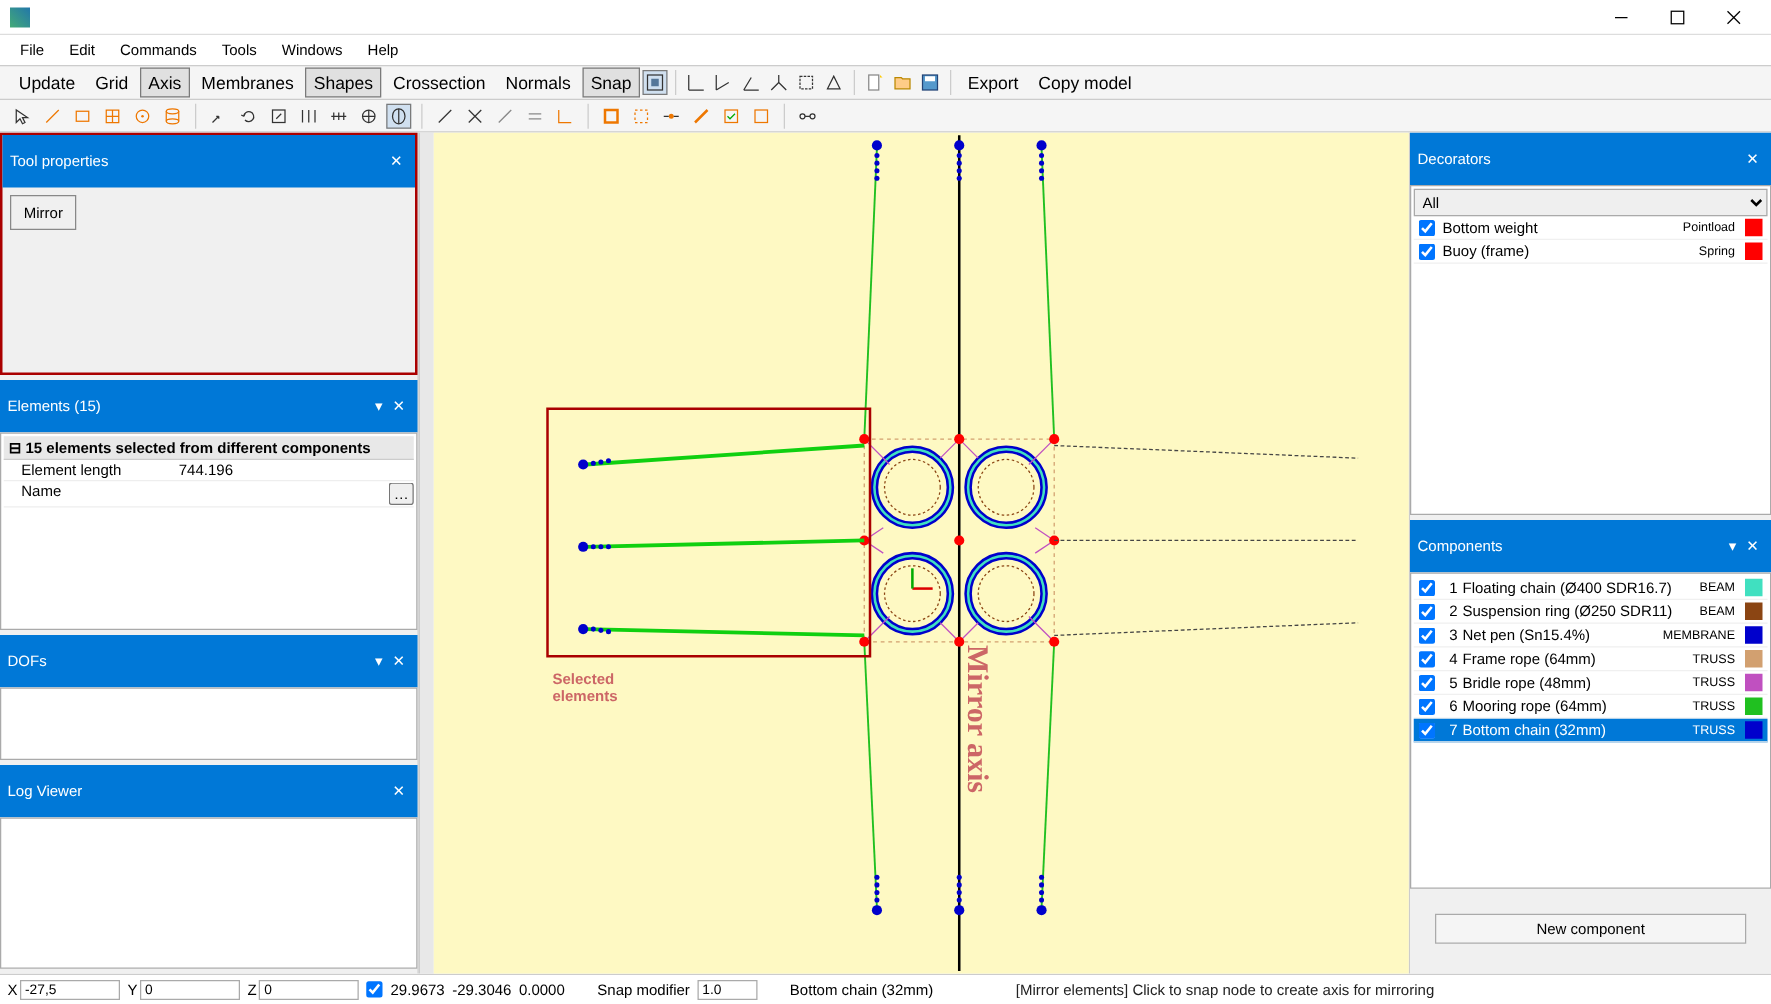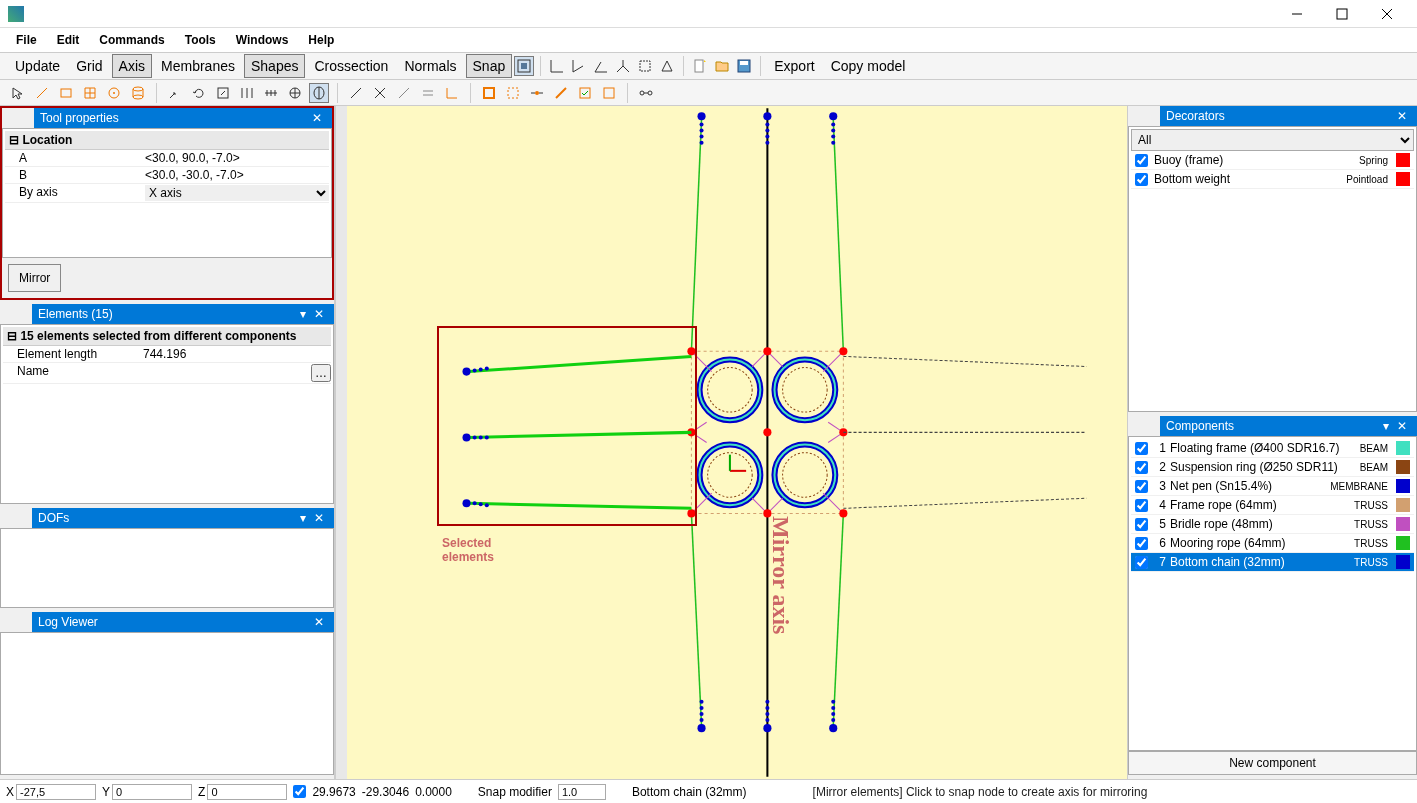--- a/index.html
+++ b/index.html
@@ -1,33 +1,33 @@
 <!DOCTYPE html>
 <html><head>
 <meta charset="utf-8">
 <style>
 * { box-sizing: border-box; margin: 0; padding: 0; font-family: 'Segoe UI', Tahoma, sans-serif; font-size: 12px; }
 body { background: #fff; width: 1417px; height: 803px; overflow: hidden; display: flex; flex-direction: column; }
 .titlebar { height: 28px; display: flex; align-items: center; padding: 0 8px; border-bottom: 1px solid #ddd; }
 .titlebar .app-icon { width: 16px; height: 16px; background: linear-gradient(45deg,#4a7,#27a); margin-right: 8px; }
 .titlebar .spacer { flex: 1; }
 .winbtn { width: 45px; height: 28px; display: flex; align-items: center; justify-content: center; cursor: pointer; }
-.menubar { height: 24px; display: flex; align-items: center; padding: 0 8px; gap: 4px; font-weight: bold; }
+.menubar { height: 24px; display: flex; align-items: center; padding: 0 8px; gap: 4px; }
 .menubar span { padding: 2px 8px; cursor: pointer; }
 .toolbar1 { height: 28px; display: flex; align-items: center; padding: 0 8px; gap: 2px; border-top: 1px solid #ccc; border-bottom: 1px solid #ccc; background: #f5f5f5; }
 .tb-btn { padding: 3px 6px; border: 1px solid transparent; cursor: pointer; font-size: 14px; }
 .tb-btn.active { border: 1px solid #7a7a7a; background: #e0e0e0; }
 .tb-sep { width: 1px; height: 20px; background: #ccc; margin: 0 4px; }
 .tb-icon { width: 20px; height: 20px; display: flex; align-items: center; justify-content: center; border: 1px solid transparent; cursor: pointer; }
 .tb-icon.active { border: 1px solid #7a7a7a; background: #d0e0f0; }
 .toolbar2 { height: 26px; display: flex; align-items: center; padding: 0 8px; gap: 4px; background: #f5f5f5; border-bottom: 1px solid #ccc; }
 .main { flex: 1; display: flex; overflow: hidden; }
 .left-col { width: 335px; display: flex; flex-direction: column; border-right: 1px solid #ccc; background: #f0f0f0; }
 .panel { display: flex; flex-direction: column; margin-bottom: 4px; }
-.panel-header { background: #0078d7; color: #fff; padding: 3px 6px; display: flex; align-items: center; font-size: 11px; margin-left: 32px; }
+.panel-header { background: #0078d7; color: #fff; padding: 14px 6px; display: flex; align-items: center; font-size: 11px; }
 .panel-header .spacer { flex: 1; }
 .panel-header .ph-btn { cursor: pointer; padding: 0 4px; }
 .panel-body { background: #fff; border: 1px solid #aaa; padding: 2px; flex: 1; overflow: hidden; }
 .prop-group-h { background: #e8e8e8; padding: 2px 4px; font-weight: bold; border-bottom: 1px solid #ccc; }
 .prop-row { display: flex; border-bottom: 1px solid #eee; padding: 1px 0; }
 .prop-row .pk { width: 140px; padding-left: 14px; }
 .prop-row .pv { flex: 1; }
 .prop-row select { width: 100%; border: none; font-size: 12px; }
 .mirror-btn { margin: 6px; padding: 6px 10px; border: 1px solid #888; background: #f0f0f0; cursor: pointer; width: fit-content; text-align: center; }
 .panel.tool-props { flex: 0 0 auto; height: 194px; border: 2px solid #a00; }
@@ -38,21 +38,21 @@
 .canvas-area { flex: 1; position: relative; background: #fef9c3; }
 .canvas-area svg { width: 100%; height: 100%; }
 .right-col { width: 290px; display: flex; flex-direction: column; border-left: 1px solid #ccc; background: #f0f0f0; }
 .dec-row, .comp-row { display: flex; align-items: center; padding: 2px 4px; gap: 4px; border-bottom: 1px solid #f0f0f0; }
 .comp-row.sel { background: #0078d7; color: #fff; }
 .dec-row input, .comp-row input { margin-right: 2px; }
 .dec-row .dname, .comp-row .cname { flex: 1; }
 .dec-row .dtag, .comp-row .ctag { font-size: 10px; margin-right: 4px; }
 .swatch { width: 14px; height: 14px; }
 .all-sel { width: 100%; padding: 2px; border: 1px solid #aaa; }
-.new-comp-btn { margin: 0; padding: 4px; border: 1px solid #aaa; background: #f5f5f5; text-align: center; cursor: pointer; }
+.new-comp-btn { margin: 20px; padding: 4px; border: 1px solid #aaa; background: #f5f5f5; text-align: center; cursor: pointer; }
 .statusbar { height: 24px; display: flex; align-items: center; border-top: 1px solid #ccc; background: #fff; padding: 0 6px; gap: 6px; font-size: 11px; }
 .statusbar .sb-field { display: flex; align-items: center; gap: 2px; }
 .statusbar input[type=text] { width: 80px; border: 1px solid #aaa; padding: 1px 3px; font-size: 11px; }
 .statusbar .sb-msg { flex: 1; color: #222; }
 .annot-sel { position: absolute; border: 2px solid #a00; }
 .annot-txt { position: absolute; color: #c66; font-family: Georgia, serif; font-size: 24px; font-weight: bold; }
 .annot-txt.vert { writing-mode: vertical-lr; }
 .comp-row .cn { width: 12px; text-align: right; }
 .panel-body.scroll { overflow-y: auto; }
 .icon-svg { width: 16px; height: 16px; }
@@ -313,35 +313,20 @@
     </span>
 </div>
 
 <div class="main">
   <div class="left-col">
     <div class="panel tool-props">
       <div class="panel-header">
         <span>Tool properties</span>
         <div class="spacer"></div>
         <span class="ph-btn">✕</span>
-      </div>
-      <div class="panel-body">
-        <div class="prop-group-h">⊟ <span>Location</span></div>
-        <div class="prop-row">
-            <div class="pk">A</div>
-            <div class="pv">&lt;30.0, 90.0, -7.0&gt;</div>
-          </div>
-        <div class="prop-row">
-            <div class="pk">B</div>
-            <div class="pv">&lt;30.0, -30.0, -7.0&gt;</div>
-          </div>
-        <div class="prop-row">
-            <div class="pk">By axis</div>
-            <div class="pv"><select><option>X axis</option></select></div>
-          </div>
       </div>
       <button class="mirror-btn">Mirror</button>
     </div>
 
     <div class="panel elements">
       <div class="panel-header">
         <span>Elements (15)</span>
         <div class="spacer"></div>
         <span class="ph-btn">▾</span>
         <span class="ph-btn">✕</span>
@@ -515,45 +500,45 @@
     <div class="panel" style="flex:0 0 auto;height:306px">
       <div class="panel-header">
         <span>Decorators</span>
         <div class="spacer"></div>
         <span class="ph-btn">✕</span>
       </div>
       <div class="panel-body">
         <select class="all-sel"><option>All</option></select>
         <div class="dec-row">
             <input type="checkbox" checked="" style="">
+            <span class="dname">Bottom weight</span>
+            <span class="dtag">Pointload</span>
+            <span class="swatch" style="background:#ff0000"></span>
+          </div>
+        <div class="dec-row">
+            <input type="checkbox" checked="" style="">
             <span class="dname">Buoy (frame)</span>
             <span class="dtag">Spring</span>
-            <span class="swatch" style="background:#ff0000"></span>
-          </div>
-        <div class="dec-row">
-            <input type="checkbox" checked="" style="">
-            <span class="dname">Bottom weight</span>
-            <span class="dtag">Pointload</span>
             <span class="swatch" style="background:#ff0000"></span>
           </div>
       </div>
     </div>
 
     <div class="panel" style="flex:1">
       <div class="panel-header">
         <span>Components</span>
         <div class="spacer"></div>
         <span class="ph-btn">▾</span>
         <span class="ph-btn">✕</span>
       </div>
       <div class="panel-body scroll" id="comp-list">
           <div class="comp-row">
             <input type="checkbox" checked="" style="">
   <span class="cn">1</span>
-  <span class="cname">Floating frame (Ø400 SDR16.7)</span>
+  <span class="cname">Floating chain (Ø400 SDR16.7)</span>
   <span class="ctag">BEAM</span>
   <span class="swatch" style="background:#40e0c0"></span>
           </div>
           <div class="comp-row">
             <input type="checkbox" checked="" style="">
   <span class="cn">2</span>
   <span class="cname">Suspension ring (Ø250 SDR11)</span>
   <span class="ctag">BEAM</span>
   <span class="swatch" style="background:#8b4513"></span>
           </div>

